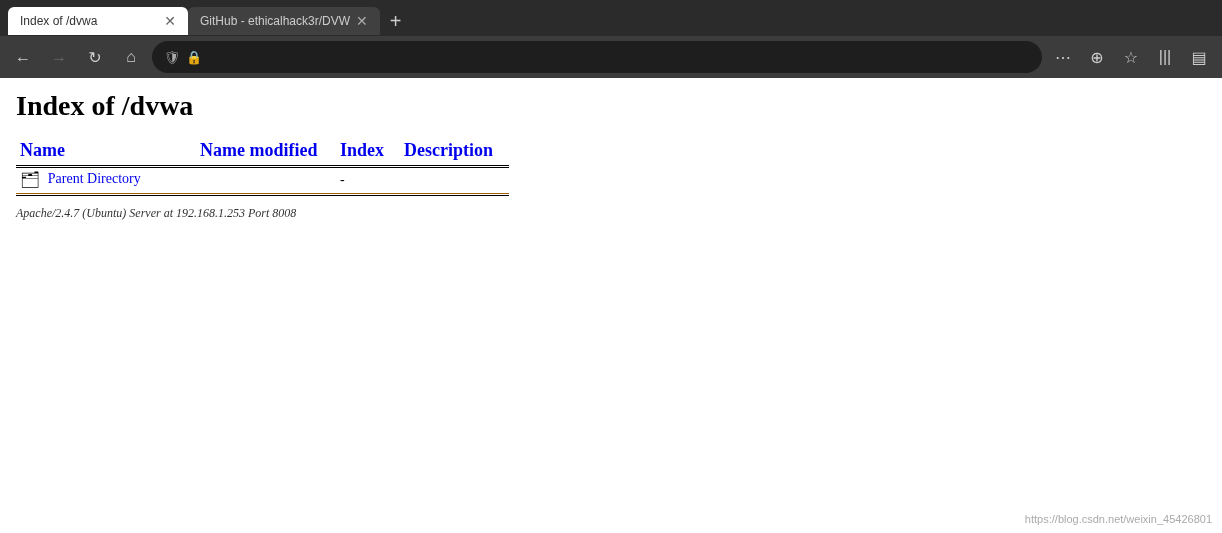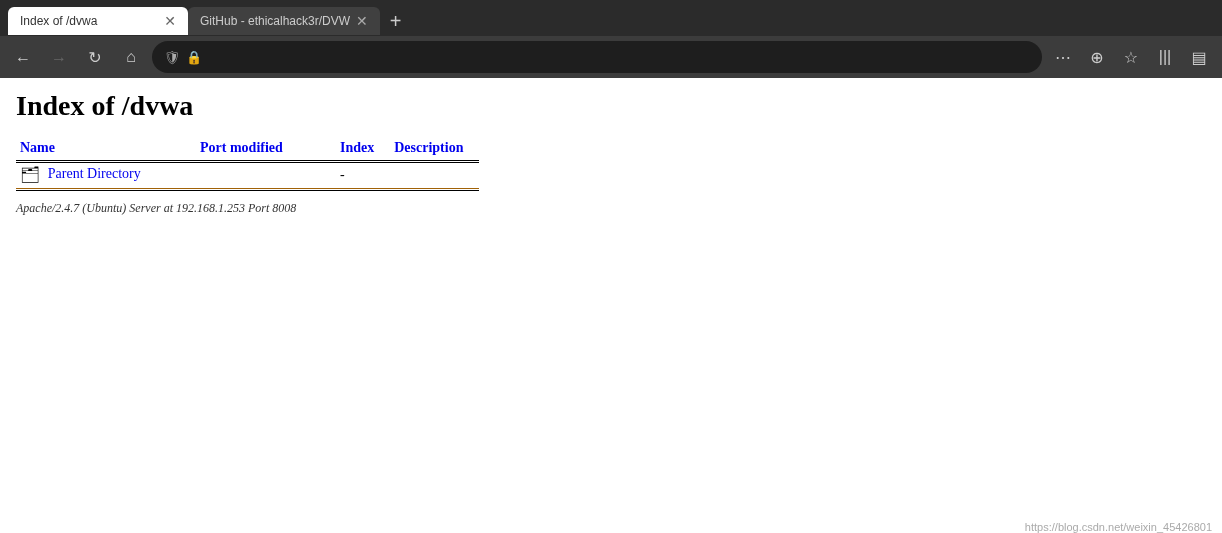--- a/index.html
+++ b/index.html
@@ -148,21 +148,21 @@
     }
 
     
     .dir-table {
       border-collapse: collapse;
       min-width: 440px;
     }
     .dir-table th {
       text-align: left;
       padding: 2px 16px 4px 4px;
-      font-size: 14px;
+      font-size: 18px;
       border-bottom: 1px solid #000;
     }
     .dir-table th a {
       color: #00e;
       text-decoration: none;
       font-weight: bold;
     }
     .dir-table td {
       padding: 2px 16px 2px 4px;
       font-size: 14px;
@@ -190,21 +190,21 @@
     .server-info {
       font-style: italic;
       font-size: 12px;
       color: #333;
       margin-top: 10px;
       font-family: Times New Roman, serif;
     }
 
     .watermark {
       position: fixed;
-      bottom: 0;
+      bottom: 8px;
       right: 10px;
       font-size: 11px;
       color: #aaa;
     }
   </style>
 </head>
 <body>
 
 <div class="browser-chrome">
 
@@ -262,21 +262,21 @@
 <div class="page-content">
   <h1 class="page-title">Index of /dvwa</h1>
 
   <table class="dir-table">
     <thead>
       <tr>
         <th class="col-name">
           <a href="#">Name</a>
         </th>
         <th class="col-date">
-          <a href="#">Port modified</a>
+          <a href="#">Name modified</a>
         </th>
         <th class="col-size">
           <a href="#">Index</a>
         </th>
         <th class="col-desc">
           <a href="#">Description</a>
         </th>
       </tr>
       <tr>
         <td colspan="4" style="border-bottom:1px solid #000; padding:0; height:2px;"></td>

